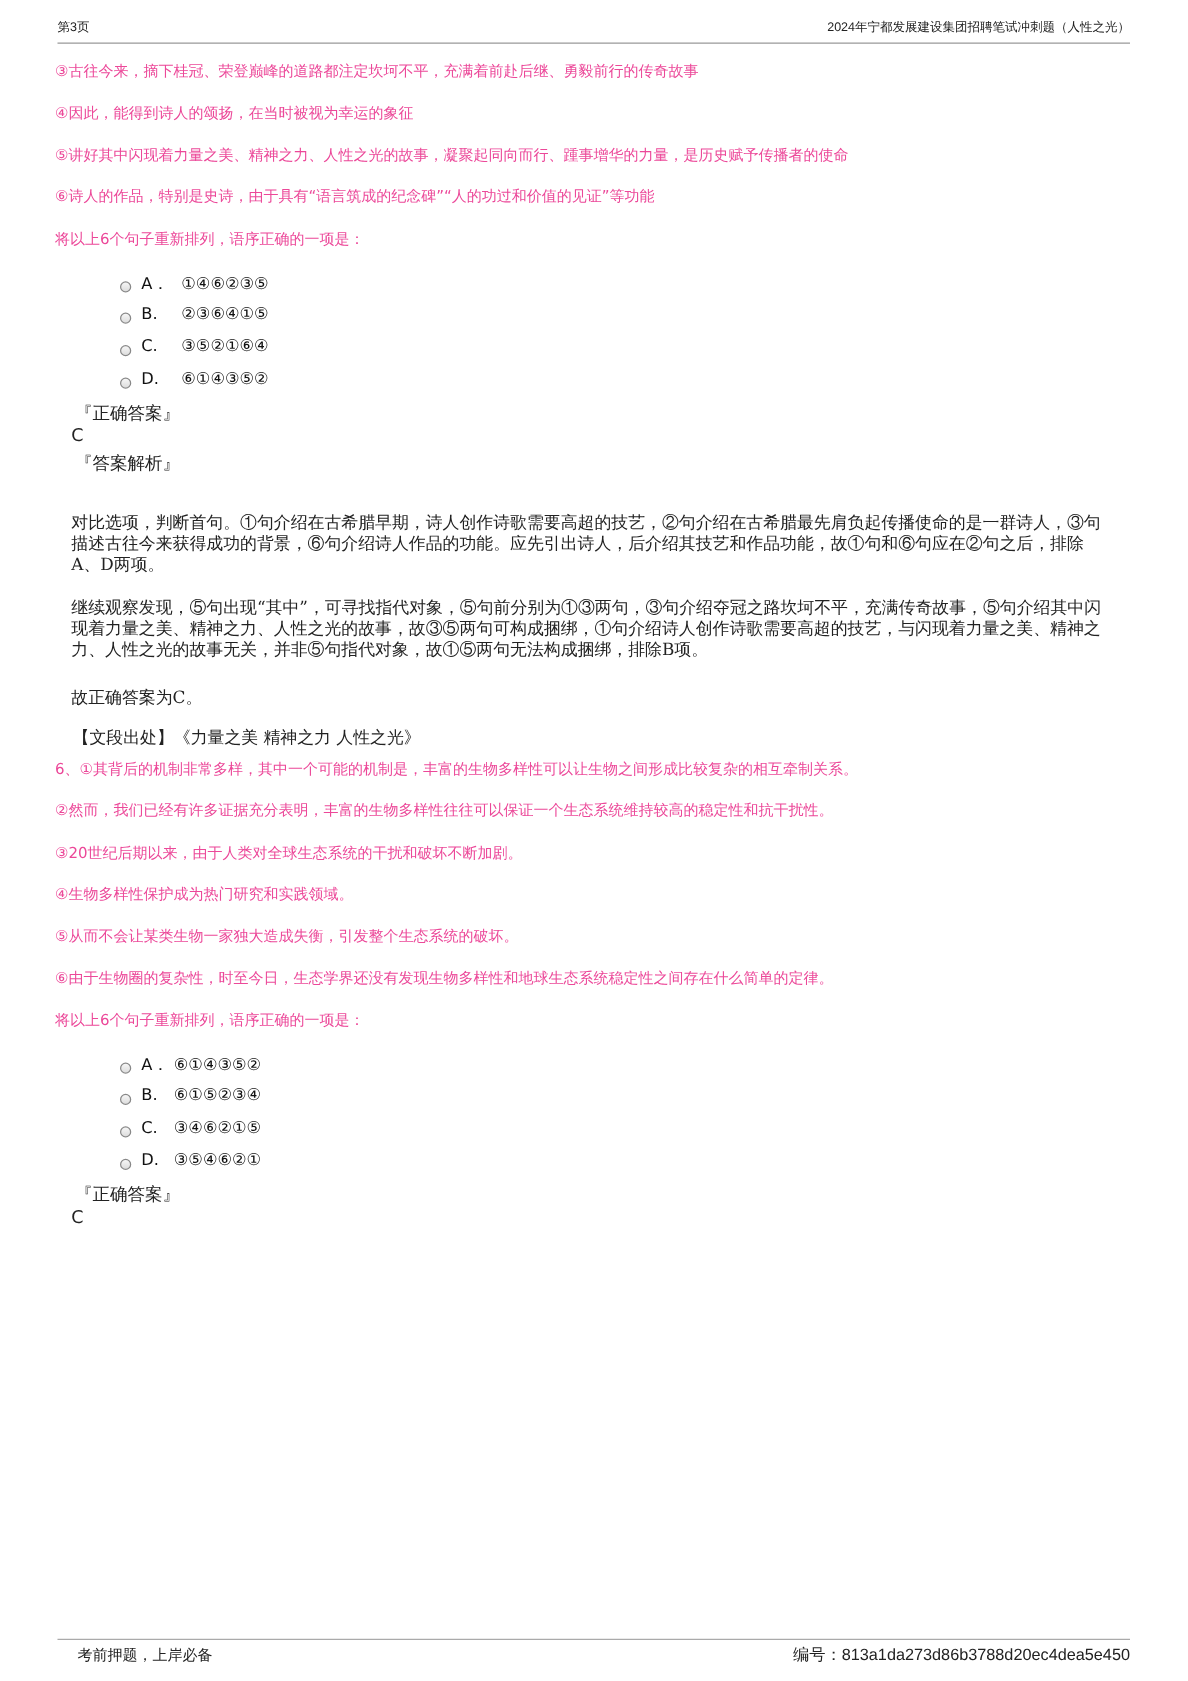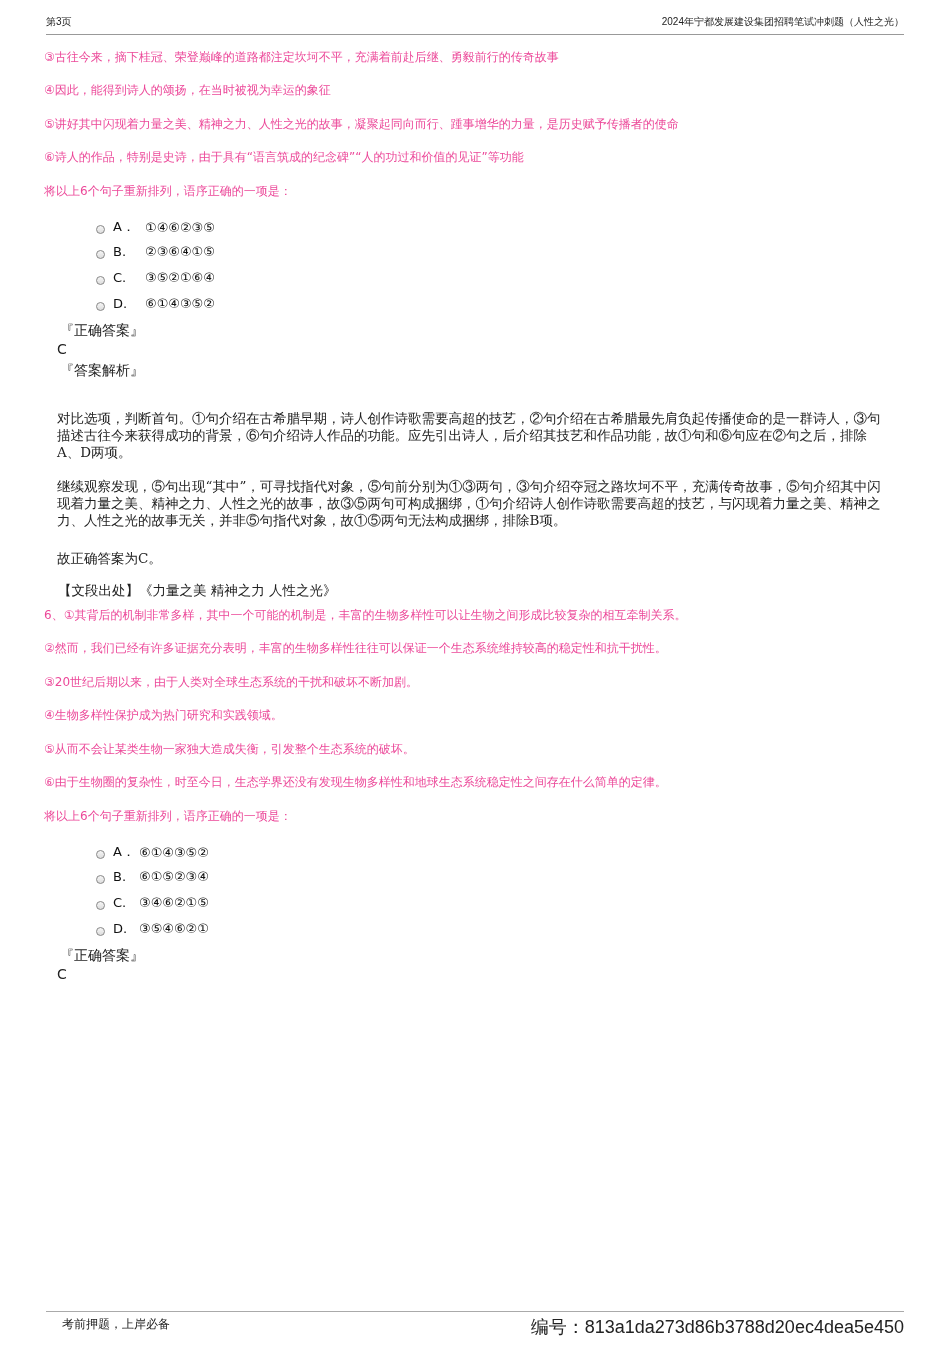--- a/index.html
+++ b/index.html
@@ -5,21 +5,21 @@
   html, body { margin: 0; padding: 0; background: #ffffff; }
   body { width: 950px; height: 1345px; position: relative; overflow: hidden;
          font-family: "DejaVu Sans", sans-serif; color: #222; }
   .header { position: absolute; left: 46px; right: 46px; top: 14px; height: 20px;
             border-bottom: 1px solid #999; font-size: 10px; color: #222; }
   .header .left { position: absolute; left: 0; top: 1px; font-family: "Liberation Sans", sans-serif; }
   .header .right { position: absolute; right: 0; top: 1px; font-family: "Liberation Sans", sans-serif; }
   .footer { position: absolute; left: 46px; right: 46px; top: 1311px; border-top: 1px solid #aaa;
             font-size: 12px; color: #222; height: 24px; }
   .footer .left { position: absolute; left: 0; top: 4px; font-family: "Liberation Sans", sans-serif; margin-left: 16px; }
-  .footer .right { position: absolute; right: 0; top: 3px; font-family: "Liberation Sans", sans-serif; font-size: 18px; }
+  .footer .right { position: absolute; right: 0; top: 3px; font-family: "Liberation Sans", sans-serif; font-size: 13px; }
   .line { position: absolute; left: 44px; font-size: 12px; color: #ec4899; white-space: nowrap; }
   .opt { position: absolute; left: 96px; font-size: 13px; color: #111; white-space: nowrap; display: flex; align-items: center; }
   .radio { width: 9px; height: 9px; border-radius: 50%; border: 1px solid #888;
            background: linear-gradient(#f6f6f6, #ddd); margin-right: 8px; margin-top: 5px; box-sizing: border-box; }
   .opt .letter { display: inline-block; width: 32px; }
   .block { position: absolute; left: 57px; font-size: 14px; color: #222; }
   .para { position: absolute; left: 57px; width: 830px; font-size: 13.5px; line-height: 17px; color: #222;
           font-family: "DejaVu Serif", serif; margin-top: 12px; }
   .serif { font-family: Liberation Sans, sans-serif; }
 </style>

